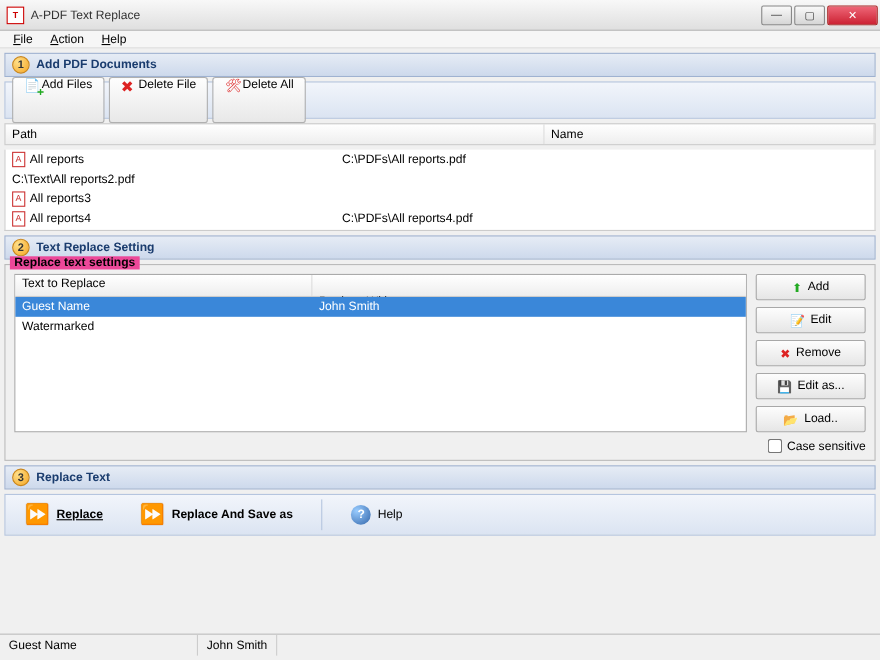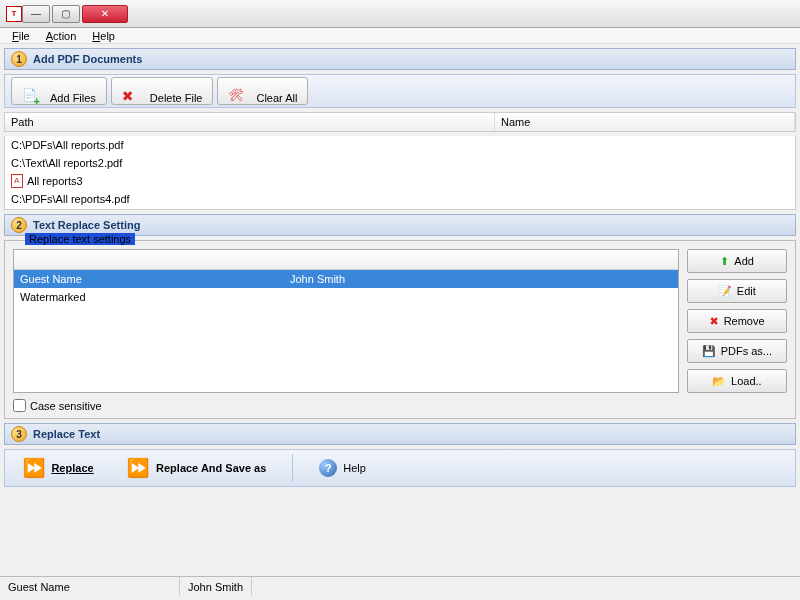--- a/index.html
+++ b/index.html
@@ -20,21 +20,21 @@
 
 
 .app-body { padding: 4px; display: flex; flex-direction: column; gap: 4px; height: calc(600px - 28px - 20px - 20px); }
 
 
 .section-header { height: 22px; background: linear-gradient(to bottom, #e6ecf5, #cdd9ec); border: 1px solid #9fb2d1; display: flex; align-items: center; padding: 0 6px; font-weight: bold; color: #1a3c6e; }
 .step-badge { width: 16px; height: 16px; border-radius: 50%; background: radial-gradient(circle at 30% 30%, #ffe08a, #f5a623); color: #333; display: flex; align-items: center; justify-content: center; font-size: 10px; font-weight: bold; margin-right: 6px; border: 1px solid #c9851a; }
 
 
 .toolbar { height: 34px; background: linear-gradient(to bottom,#f2f5fb,#dbe4f2); border: 1px solid #b5c5df; display: flex; align-items: center; padding: 0 6px; gap: 4px; }
-.tbtn { height: 28px; padding: 0 10px; background: linear-gradient(to bottom,#fefefe,#e8e8e8); border: 1px solid #b0b0b0; border-radius: 3px; display: flex; align-items: flex-end; gap: 12px; }
+.tbtn { height: 42px; padding: 0 10px; background: linear-gradient(to bottom,#fefefe,#e8e8e8); border: 1px solid #b0b0b0; border-radius: 3px; display: flex; align-items: flex-start; gap: 0; }
 .ico { width: 16px; height: 16px; display: inline-block; position: relative; }
 .ico-addfiles::before { content:"📄"; position: absolute; font-size: 12px; }
 .ico-addfiles::after { content:"+"; position: absolute; color:#2a2; font-weight:bold; font-size:11px; right:-2px; bottom:-3px; }
 .ico-addfolder::before { content:"📁"; position: absolute; font-size: 12px; }
 .ico-addfolder::after { content:"+"; position: absolute; color:#2a2; font-weight:bold; font-size:11px; right:-2px; bottom:-3px; }
 .ico-delete { color:#d22; font-size:14px; line-height:16px; }
 .ico-clear { color:#d22; font-size:12px; }
 
 
 .tblhdr { height: 20px; background: linear-gradient(to bottom,#fff,#eee); border: 1px solid #ccc; display: flex; }
@@ -43,34 +43,34 @@
 .col-path { flex: 1; }
 
 
 .filelist { background:#fff; border:1px solid #ccc; border-top:none; height: 74px; }
 .filerow { display:flex; height: 18px; align-items:center; }
 .filerow .fname { width: 300px; padding-left: 6px; display:flex; align-items:center; gap:4px; }
 .filerow .fpath { flex:1; padding-left:6px; }
 .pdf-ico { width: 12px; height: 14px; border:1px solid #c33; background:#fff; position:relative; display:inline-block; }
 .pdf-ico::after { content:"A"; color:#c33; font-size:8px; position:absolute; left:2px; top:1px; }
 .groupbox { border:1px solid #bbb; padding: 8px 8px 6px 8px; position:relative; }
-.groupbox .legend { position:absolute; top:-8px; left:20px; background:#1d4ed8; padding:0 4px; }
+.groupbox .legend { position:absolute; top:-8px; left:4px; background:#ec4899; padding:0 4px;font-weight:bold; }
 .replace-area { display:flex; gap:8px; }
 .replace-table { flex:1; border:1px solid #aaa; background:#fff; display:flex; flex-direction:column; }
 .replace-hdr { height:20px; background:linear-gradient(to bottom,#fff,#eee); border-bottom:1px solid #ccc; display:flex; }
 .replace-hdr .rcol-text { width:270px; padding:2px 6px; border-right:1px solid #ddd; }
 .replace-hdr .rcol-with { flex:1; padding:18px 6px; }
 .replace-body { flex:1; min-height:120px; }
 .rrow { display:flex; height:18px; align-items:center; }
 .rrow.sel { background:#3a87d9; color:#fff; }
 .rrow .rc1 { width:270px; padding:0 6px; }
 .rrow .rc2 { flex:1; padding:0 6px; }
 .side-btns { width:100px; display:flex; flex-direction:column; gap:6px; }
 .sbtn { height:24px; border:1px solid #a8a8a8; background:linear-gradient(to bottom,#fdfdfd,#e6e6e6); border-radius:2px; display:flex; align-items:center; justify-content:center; gap:5px; }
-.checkbox-row { margin-top:6px; display:flex; align-items:center; gap:4px; }
+.checkbox-row { margin-top:6px; display:flex; align-items:center; gap:4px;justify-content:flex-end; }
 .checkbox-row input { width:13px; height:13px; }
 
 
 .bottom-bar { height: 38px; background:linear-gradient(to bottom,#f2f5fb,#dbe4f2); border:1px solid #b5c5df; display:flex; align-items:center; padding:0 10px; gap:18px; }
 .bbtn { display:flex; align-items:center; gap:6px; padding:4px 8px; font-weight:bold; }
 .bbtn .arrow-ico { font-size:18px; color:#ff9c1a; text-shadow:0 0 1px #b36b00; }
 .bbtn.disabled { color:#9a9a9a; }
 .bbtn.disabled .circ { width:18px; height:18px; border:2px solid #bbb; border-radius:50%; position:relative; }
 .bbtn.disabled .circ::after { content:""; position:absolute; width:2px; height:14px; background:#bbb; transform:rotate(45deg); left:7px; top:0; }
 .help-ico { width:18px; height:18px; border-radius:50%; background:radial-gradient(circle at 30% 30%,#9cf,#36a); color:#fff; display:flex; align-items:center; justify-content:center; font-weight:bold; }
@@ -78,20 +78,21 @@
 
 .statusbar { height:20px; background:#f0f0f0; border-top:1px solid #bbb; display:flex; align-items:center; }
 .statusbar .cell { padding:0 8px; border-right:1px solid #ccc; height:100%; display:flex; align-items:center; }
 .statusbar .cell.first { width:180px; }
 </style>
 </head>
 <body>
 
 <div class="titlebar">
   <span class="app-icon">T</span>
+  <span class="title">A-PDF Text Replace</span>
   <div class="win-btns">
     <div class="win-btn">—</div>
     <div class="win-btn">▢</div>
     <div class="win-btn win-close">✕</div>
   </div>
 </div>
 
 <div class="menubar">
   <span><u>F</u>ile</span>
   <span><u>A</u>ction</span>
@@ -109,56 +110,65 @@
     <div class="tbtn">
       <span class="ico ico-addfiles"></span>
       <span>Add Files</span>
     </div>
     <div class="tbtn">
       <span class="ico ico-delete">✖</span>
       <span>Delete File</span>
     </div>
     <div class="tbtn">
       <span class="ico ico-clear">🛠</span>
-      <span>Clear All</span>
+      <span>Delete All</span>
     </div>
   </div>
 
   <div class="tblhdr">
     <div class="col col-path">Path</div>
     <div class="col col-name">Name</div>
   </div>
   <div class="filelist">
     <div class="filerow">
+      <div class="fname">
+          <span class="pdf-ico"></span>
+          <span>All reports</span>
+        </div>
       <div class="fpath">C:\PDFs\All reports.pdf</div>
     </div>
     <div class="filerow">
       <div class="fpath">C:\Text\All reports2.pdf</div>
     </div>
     <div class="filerow">
       <div class="fname">
           <span class="pdf-ico"></span>
           <span>All reports3</span>
         </div>
     </div>
     <div class="filerow">
+      <div class="fname">
+          <span class="pdf-ico"></span>
+          <span>All reports4</span>
+        </div>
       <div class="fpath">C:\PDFs\All reports4.pdf</div>
     </div>
   </div>
 
   <div class="section-header">
     <span class="step-badge">2</span>
     <span>Text Replace Setting</span>
   </div>
 
   <div class="groupbox">
     <span class="legend">Replace text settings</span>
     <div class="replace-area">
       <div class="replace-table">
         <div class="replace-hdr">
+          <div class="rcol-text">Text to Replace</div>
           <div class="rcol-with">Replace With</div>
         </div>
         <div class="replace-body">
           <div class="rrow sel">
             <div class="rc1">Guest Name</div>
             <div class="rc2">John Smith</div>
           </div>
           <div class="rrow">
             <div class="rc1">Watermarked</div>
             <div class="rc2"></div>
@@ -173,21 +183,21 @@
         <div class="sbtn">
             <span>📝</span>
             <span>Edit</span>
           </div>
         <div class="sbtn">
             <span style="color:#d22">✖</span>
             <span>Remove</span>
           </div>
         <div class="sbtn">
             <span>💾</span>
-            <span>PDFs as...</span>
+            <span>Edit as...</span>
           </div>
         <div class="sbtn">
             <span>📂</span>
             <span>Load..</span>
           </div>
       </div>
     </div>
     <div class="checkbox-row">
       <input type="checkbox" style="">
       <span>Case sensitive</span>

